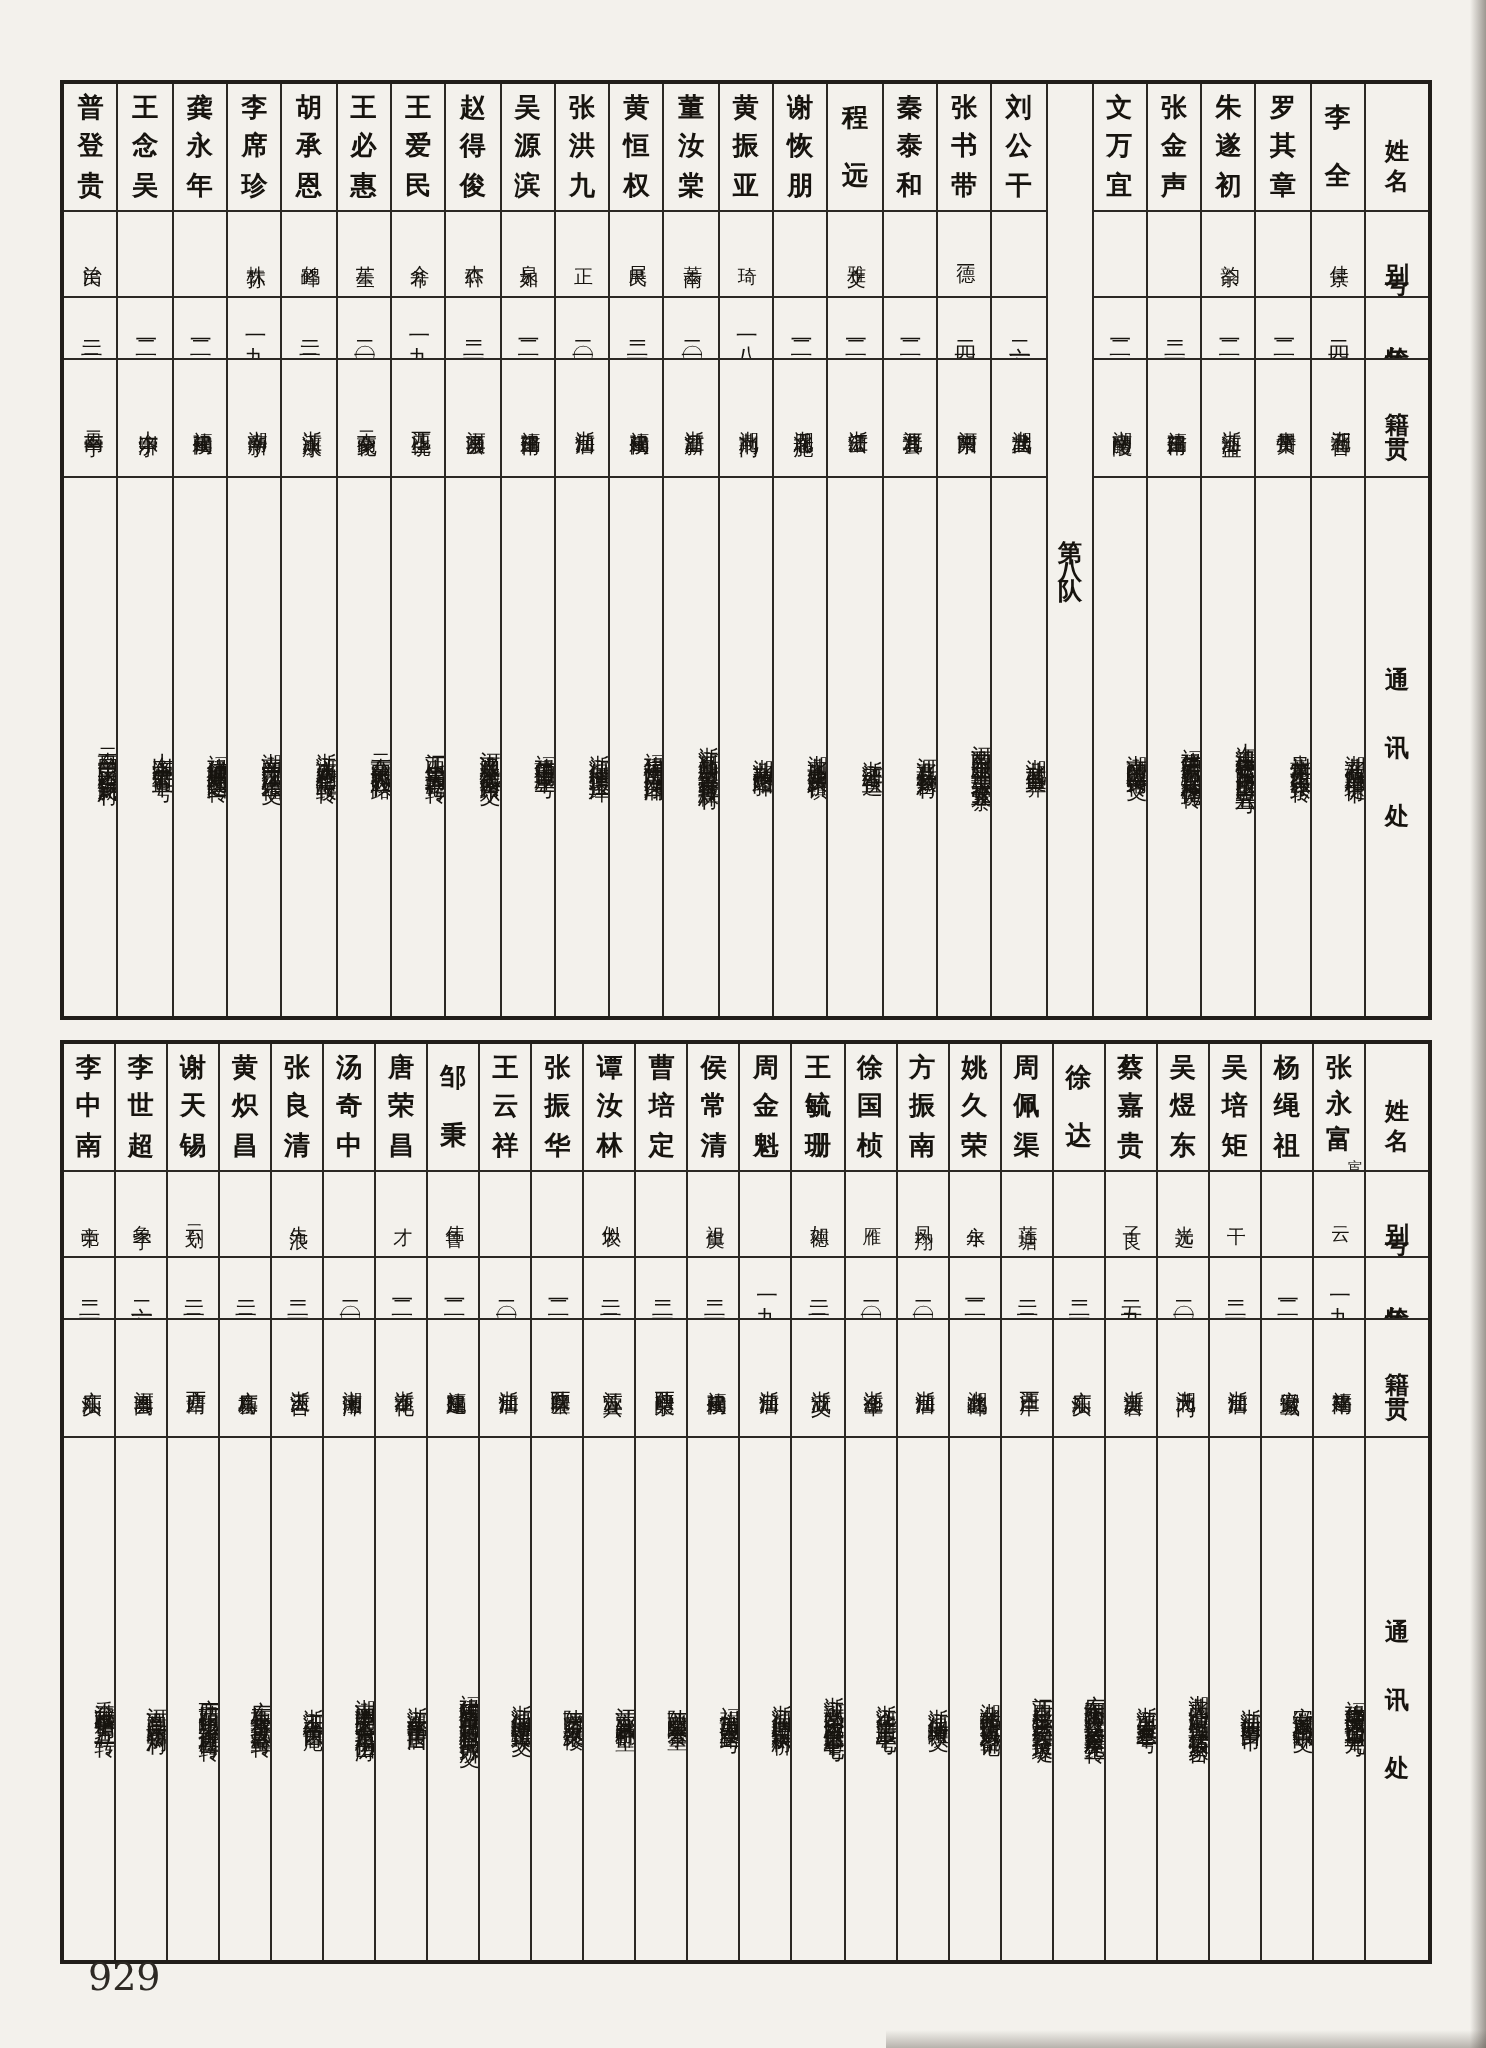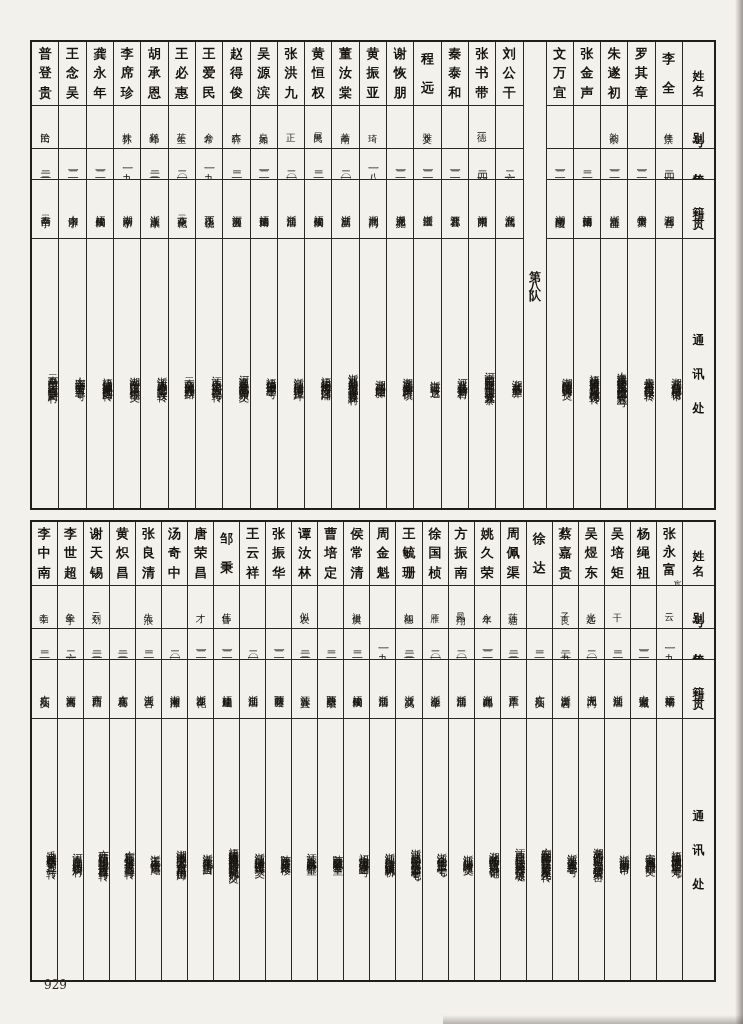--- a/index.html
+++ b/index.html
@@ -33,21 +33,21 @@
   .t-addr{font-size:10.5px;letter-spacing:1.5px;}
   .squad-label{writing-mode:vertical-rl;text-orientation:upright;font-size:12px;
                letter-spacing:10px;font-weight:bold;}
   .header-col .cell{font-weight:bold;font-size:12px;}
   .h-name{letter-spacing:14px;}
   .h-alias{letter-spacing:5px;}
   .h-age{letter-spacing:1px;}
   .h-native{letter-spacing:12px;}
   .h-addr{letter-spacing:34px;align-items:center !important;padding-top:0;}
   .page-number{position:absolute;left:44px;top:978px;font-family:"DejaVu Serif",serif;
-               font-size:12px;color:#2e2a25;}
+               font-size:19px;color:#2e2a25;}
   .edge-right{position:absolute;top:0;right:0;width:8px;height:100%;
               background:linear-gradient(to left,rgba(70,62,54,.5),rgba(70,62,54,0));}
   .edge-bottom{position:absolute;right:0;bottom:0;width:300px;height:9px;
                background:linear-gradient(to top,rgba(70,62,54,.35),rgba(70,62,54,0));}
 </style>
 </head>
 <body>
 
 <div class="sheet">
   <div class="table-wrap">

